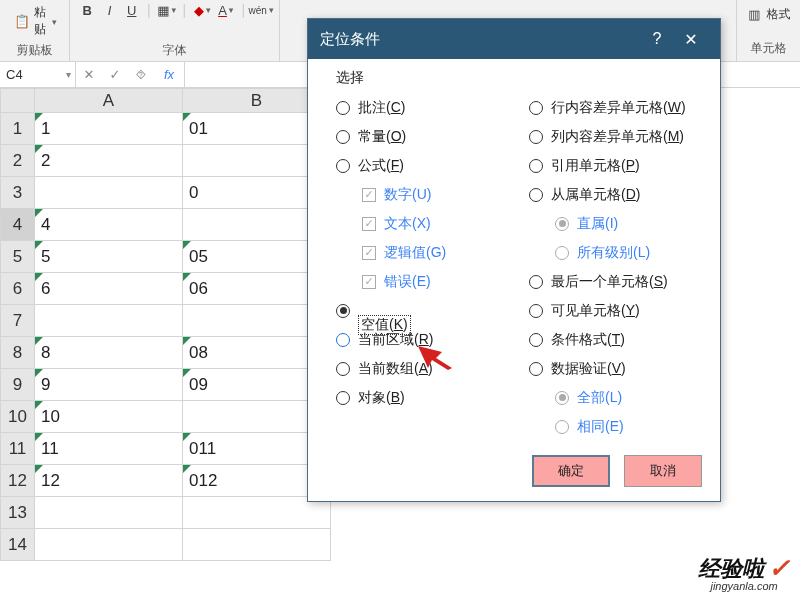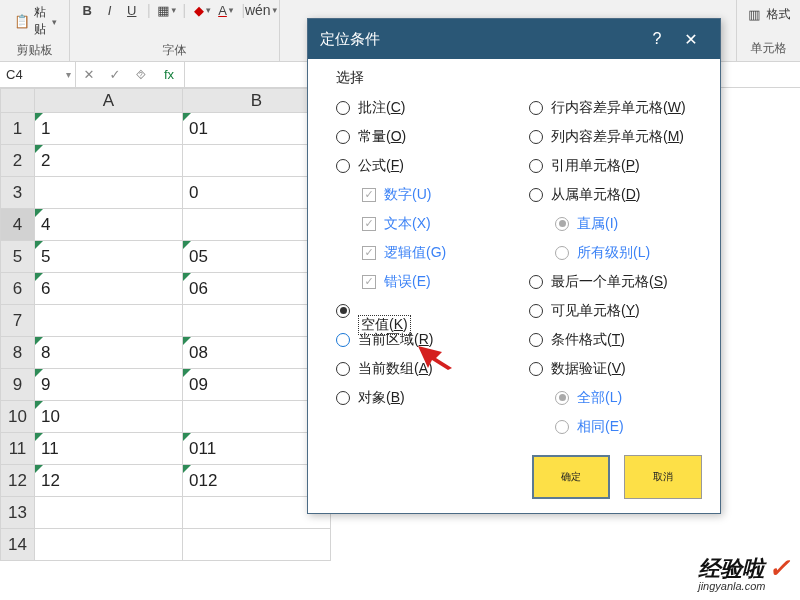--- a/index.html
+++ b/index.html
@@ -13,21 +13,21 @@
   .rib-icons { display: flex; gap: 8px; align-items: center; color: #444; font-size: 14px; }
   .mini-icon { width: 16px; height: 16px; display: inline-flex; align-items: center; justify-content: center; font-size: 13px; color: #444; }
   .dropdown-arrow::after { content: "▾"; font-size: 9px; margin-left: 2px; color: #666; }
 
   
   .formula-row { height: 26px; background: #fff; border-bottom: 1px solid #d4d4d4; display: flex; align-items: stretch; }
   .name-box { width: 76px; border-right: 1px solid #d4d4d4; display: flex; align-items: center; padding: 0 6px; font-size: 13px; color: #333; position: relative; }
   .name-box::after { content: "▾"; position: absolute; right: 4px; color: #888; font-size: 10px; }
   .fx-btns { display: flex; align-items: center; border-right: 1px solid #d4d4d4; }
   .fx-btn { width: 26px; text-align: center; color: #888; font-size: 13px; }
-  .fx-label { width: 30px; text-align: center; color: #15803d; font-size: 13px; }
+  .fx-label { width: 30px; text-align: center; font-style: italic; color: #3b82f6; font-size: 13px; }
 
   
   .sheet { position: absolute; top: 88px; left: 0; right: 0; bottom: 0; }
   .grid-table { border-collapse: collapse; table-layout: fixed; }
   .grid-table th, .grid-table td { border: 1px solid #d4d4d4; font-size: 17px; font-weight: normal; }
   .corner { width: 34px; height: 24px; background: #e6e6e6; }
   .col-header { height: 24px; background: #e6e6e6; text-align: center; font-size: 15px; color: #333; }
   .col-A { width: 148px; } .col-B { width: 148px; }
   .row-header { width: 34px; background: #e6e6e6; text-align: center; font-size: 15px; color: #333; }
   .row-header.sel { background: #d2d2d2; }
@@ -49,31 +49,31 @@
   .radio.disabled { border-color: #aaa; }
   .radio.checked::after { content: ""; width: 7px; height: 7px; background: #333; border-radius: 50%; }
   .radio.checked.disabled::after { background: #aaa; }
   .checkbox { width: 14px; height: 14px; border: 1.5px solid #aaa; display: inline-flex; align-items: center; justify-content: center; color: #aaa; font-size: 11px; flex-shrink: 0; }
   .checkbox.checked::after { content: "✓"; }
   .opt-label { white-space: nowrap; }
   .opt-label.disabled { color: #3b82f6; }
   .opt-label.focused { border: 1px dotted #333; padding: 0 2px; margin-top: 29px; }
   .u { text-decoration: underline; }
   .dlg-buttons { display: flex; justify-content: flex-end; gap: 14px; margin-top: 14px; }
-  .btn { min-width: 78px; height: 44px; border: 1px solid #999; background: #fde047; font-size: 10px; display: inline-flex; align-items: center; justify-content: center; }
+  .btn { min-width: 78px; height: 32px; border: 1px solid #999; background: #fca5a5; font-size: 13px; display: inline-flex; align-items: center; justify-content: center; }
   .btn.primary { border: 2px solid #5b7a93; }
 
   
   .right-rib { position: absolute; top: 0; right: 0; width: 64px; height: 62px; background: #f1f1f1; border-left: 1px solid #d4d4d4; border-bottom: 1px solid #d4d4d4; display: flex; flex-direction: column; align-items: center; justify-content: space-between; padding: 4px 2px 2px 2px; font-size: 12px; color: #333; }
 
   
   .red-arrow { position: absolute; pointer-events: none; }
 
   
-  .watermark { position: absolute; right: 10px; bottom: 8px; text-align: left; }
+  .watermark { position: absolute; right: 10px; bottom: 8px; text-align: center; }
   .wm-main { font-size: 22px; font-weight: bold; font-style: italic; color: #111; text-shadow: 1px 1px 0 #fff; display: inline-flex; align-items: center; gap: 4px; }
   .wm-check { color: #d42; font-size: 26px; }
   .wm-sub { font-size: 11px; font-style: italic; color: #333; margin-top: -4px; }
 </style>
 </head>
 <body>
 
 <div class="ribbon">
   <div class="rib-group" style="width:70px">
     <div class="rib-btn">
@@ -95,21 +95,21 @@
           <u>U</u>
         </span>
       <span style="color:#ccc">|</span>
       <span class="mini-icon dropdown-arrow">▦</span>
       <span style="color:#ccc">|</span>
       <span class="mini-icon dropdown-arrow" style="color:#c00">◆</span>
       <span class="mini-icon dropdown-arrow">
           <u style="text-decoration-color:#c00">A</u>
         </span>
       <span style="color:#ccc">|</span>
-      <span class="mini-icon dropdown-arrow" style="font-size:14px">wén</span>
+      <span class="mini-icon dropdown-arrow" style="font-size:10px">wén</span>
     </div>
     <div class="rib-group-label">字体</div>
   </div>
 </div>
 
 <div class="right-rib">
   <div class="rib-btn">
     <span class="mini-icon">▥</span>
     <span>格式</span>
   </div>

